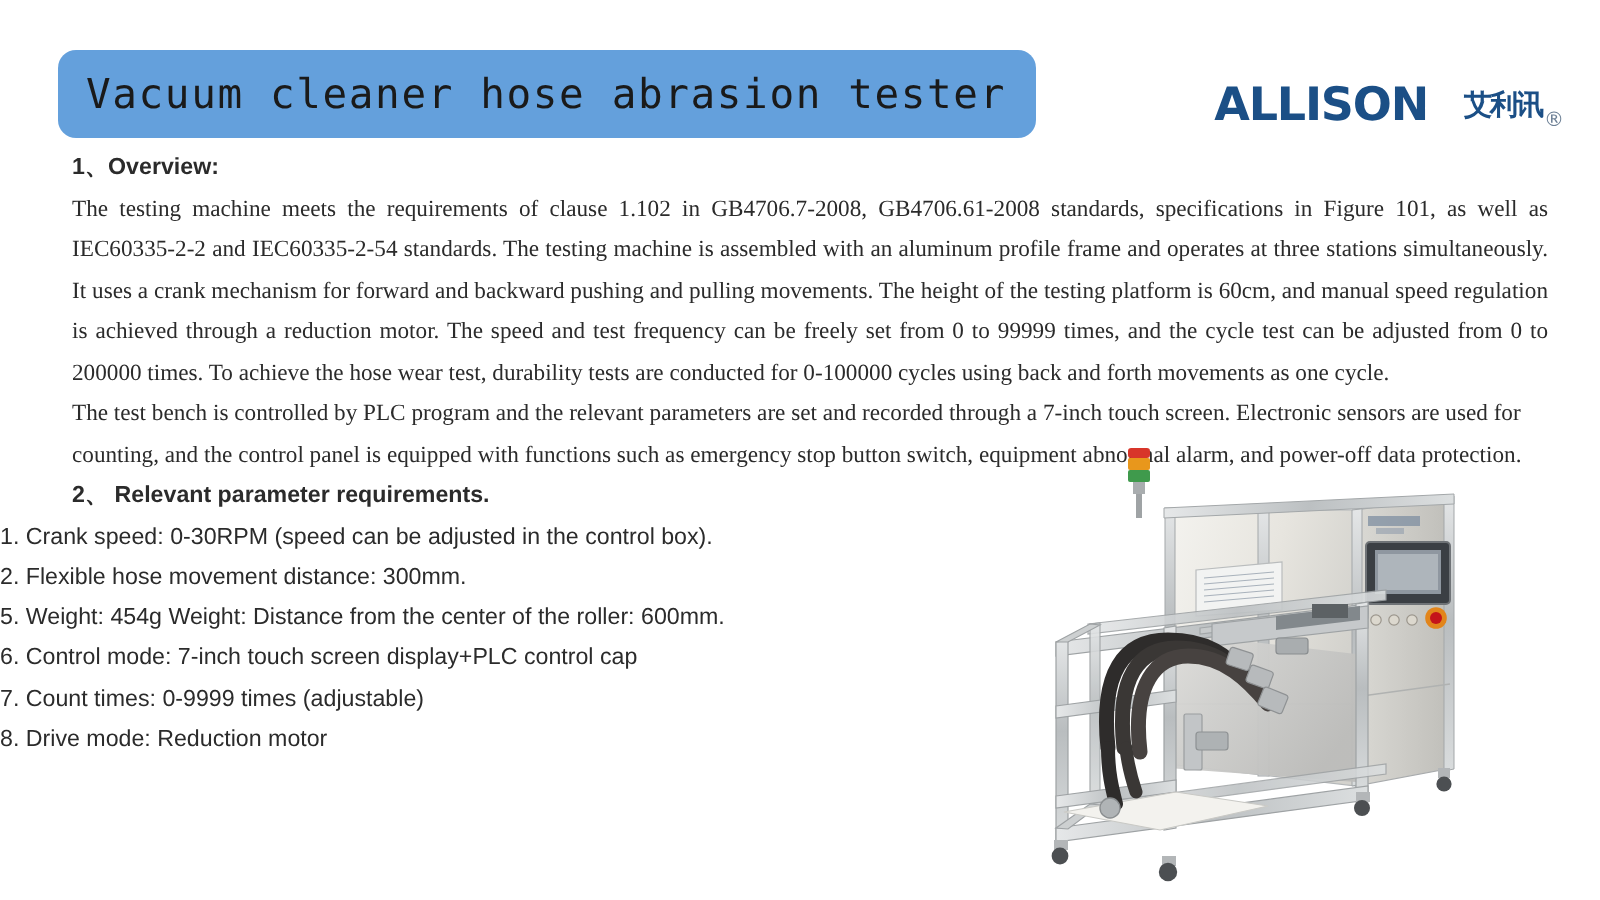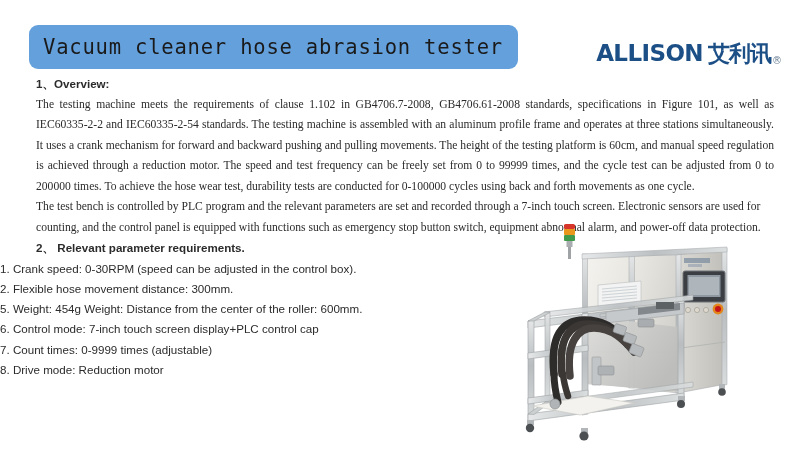--- a/index.html
+++ b/index.html
@@ -58,24 +58,24 @@
     font-family: "DejaVu Sans", sans-serif;
     font-weight: bold;
     font-size: 23px;
     letter-spacing: -0.6px;
     color: #1b4f86;
     line-height: 25px;
   }
   #logo-cjk {
     font-family: "DejaVu Sans", sans-serif;
     font-weight: bold;
-    font-size: 22px;
+    font-size: 14px;
     color: #1b4f86;
     line-height: 25px;
-    margin-left: 5px;
+    margin-left: 18px;
     letter-spacing: -1px;
   }
   #logo-reg {
     font-family: "DejaVu Sans", sans-serif;
     font-size: 10px;
     color: #6d8096;
     line-height: 10px;
     margin-left: 1px;
     margin-top: -4px;
   }

